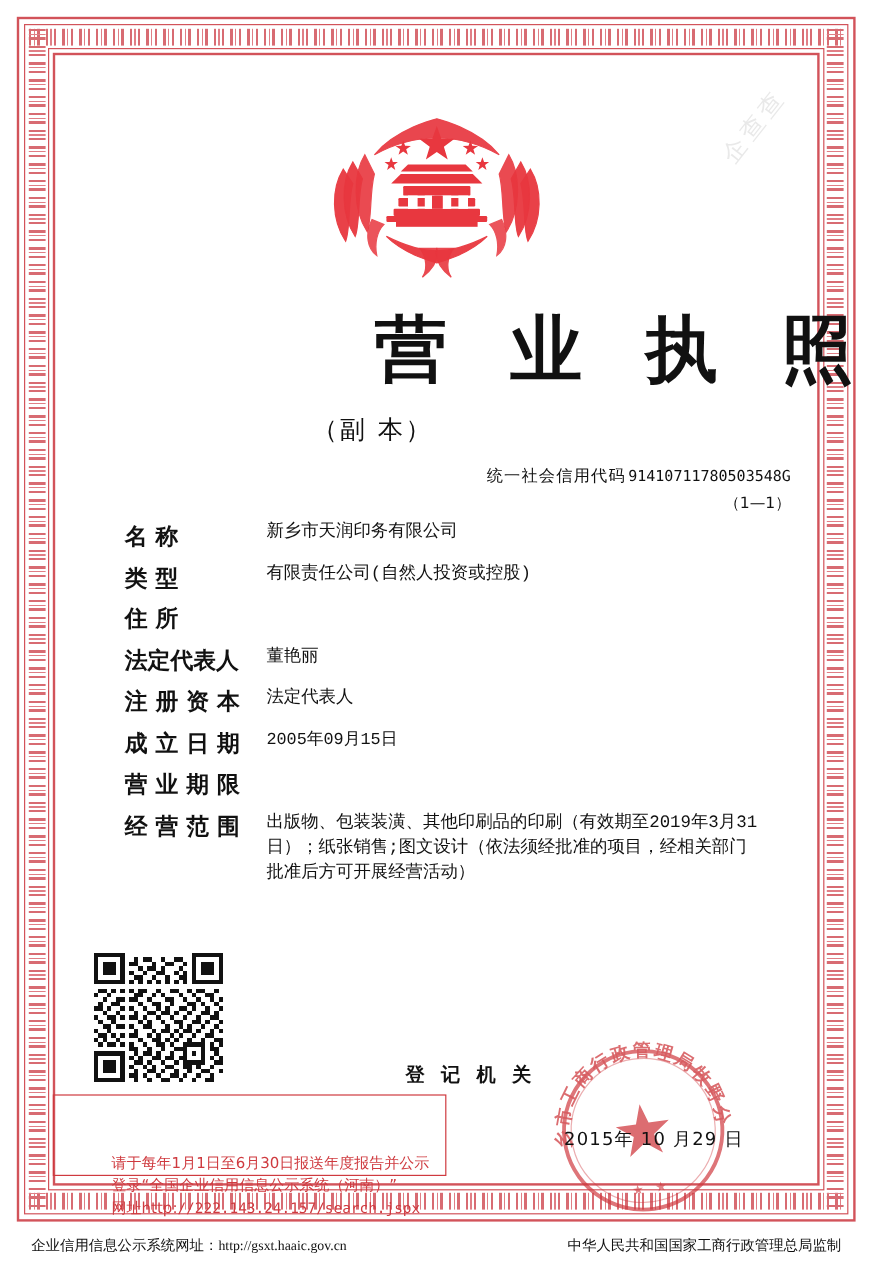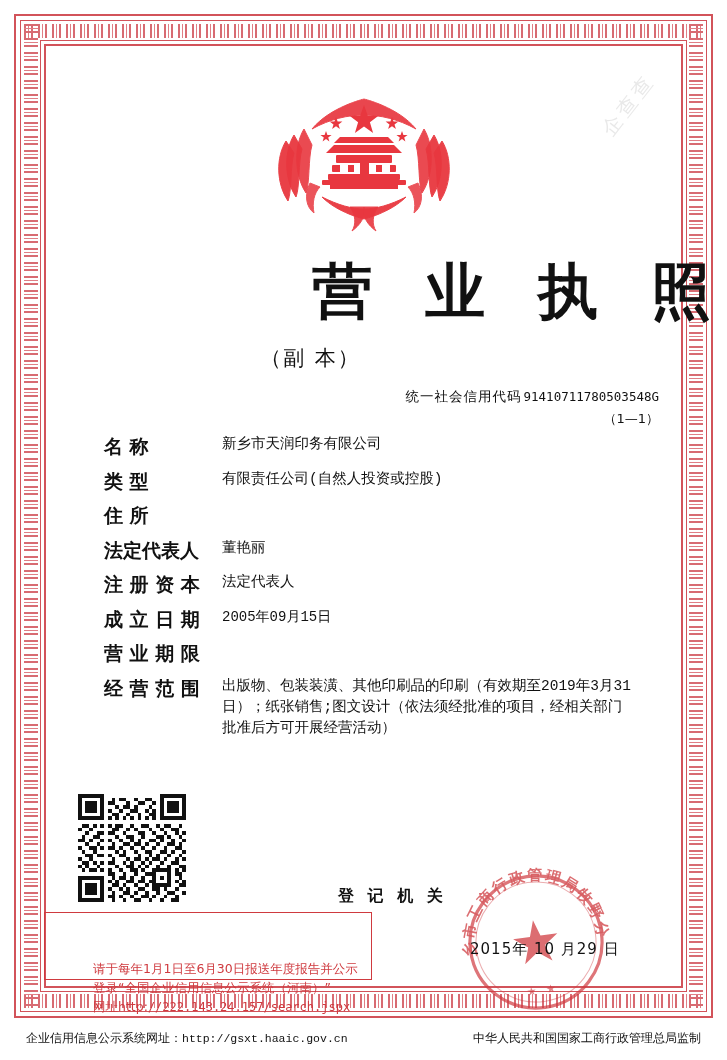--- a/index.html
+++ b/index.html
@@ -287,21 +287,21 @@
   .footer-left {
     position: absolute;
     left: 26px;
     top: 1030px;
     font-family: "DejaVu Sans", sans-serif;
     font-size: 12px;
     color: #111;
     white-space: nowrap;
   }
   .footer-left .u {
-    font-family: Liberation Mono, monospace;
+    font-family: Liberation Serif, serif;
     font-size: 11.5px;
   }
   .footer-right {
     position: absolute;
     right: 26px;
     top: 1030px;
     font-family: "DejaVu Sans", sans-serif;
     font-size: 12px;
     color: #111;
     white-space: nowrap;

